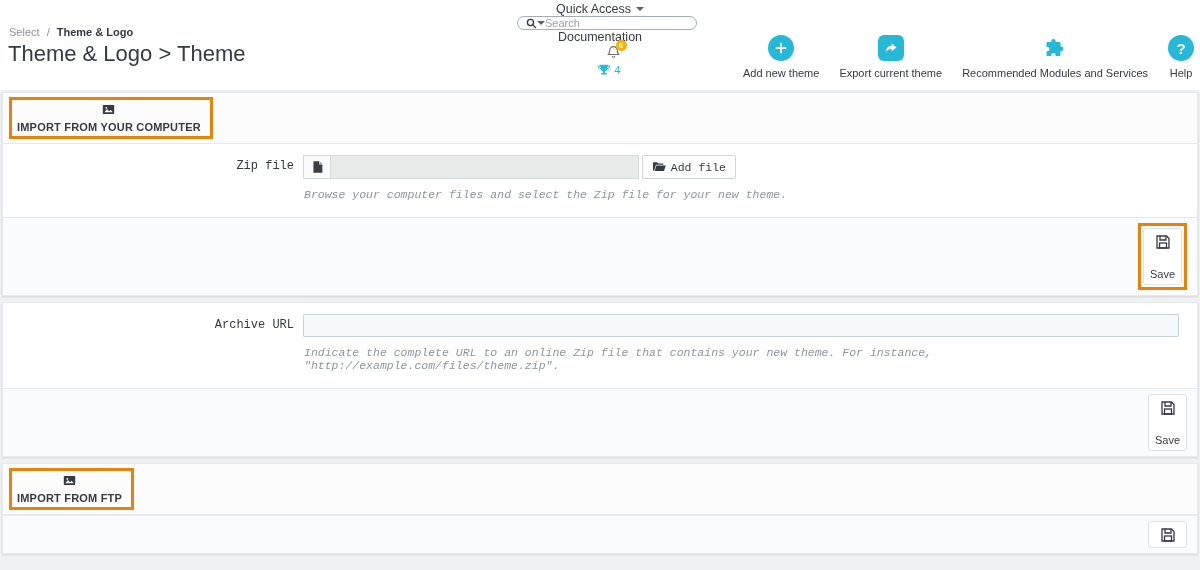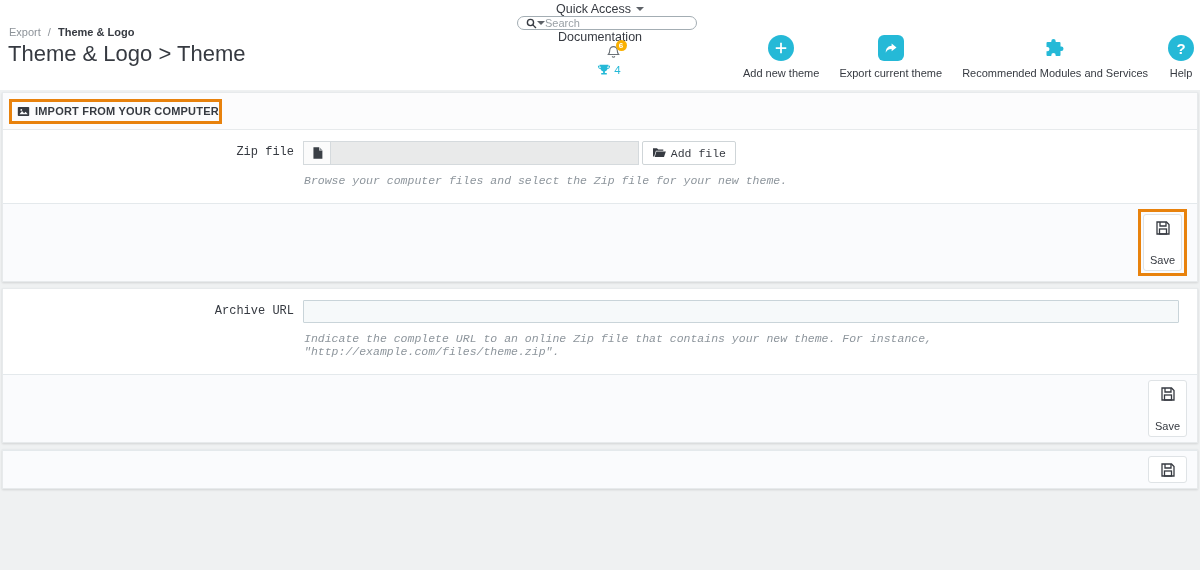--- a/index.html
+++ b/index.html
@@ -40,22 +40,22 @@
   .ha-icon { width:26px; height:26px; display:flex; align-items:center; justify-content:center; }
   .circle-cyan { background:#25b9d7; border-radius:50%; color:#fff; }
   .rsquare-cyan { background:#25b9d7; border-radius:6px; color:#fff; }
   .ha-label { margin-top:6px; font-size:11px; color:#363a41; white-space:nowrap; }
   
   .content { padding:2px 2px 0; }
   .panel { background:#fff; border:1px solid #e7eaec; box-shadow:0 1px 2px rgba(0,0,0,.12);
     margin-bottom:6px; }
   .panel-heading { background:#fcfcfd; border-bottom:1px solid #e7eaec;
     padding:4px 6px; display:flex; align-items:center; min-height:37px; }
-  .heading-highlight { border:3px solid #e8820d; padding:3px 0 3px 5px;
-    display:inline-flex; align-items:center; gap:5px; }
+  .heading-highlight { border:3px solid #e8820d; padding:3px 9px 3px 5px;
+    display:inline-flex; align-items:center; gap:5px;flex-direction:column; }
   .panel-title { font-size:11px; font-weight:700; color:#363a41; letter-spacing:.2px; }
   .form-row { display:flex; padding-top:11px;font-family:Liberation Mono, monospace; }
   .form-label { width:300px; flex:none; text-align:right; padding:4px 9px 0 0;
     font-size:12px; color:#363a41; }
   .field-col { flex:1; padding-right:18px; }
   .help-text { margin:9px 0 0 1px; font-style:italic; font-size:11.5px; color:#8d959c; }
   .panel-body { padding-bottom:16px; }
   .panel-footer { background:#fafbfd; border-top:1px solid #e4e9ec;
     padding:5px 10px; display:flex; justify-content:flex-end; align-items:center; }
   .save-highlight { border:3px solid #e8820d; padding:2px; display:inline-block; }
@@ -115,21 +115,21 @@
     <div class="avatar">
       <svg width="22" height="22" viewBox="0 0 24 24">
           <circle cx="12" cy="12" r="12" fill="#cfd1d2"></circle>
           <circle cx="12" cy="9.5" r="3.7" fill="#999da0"></circle>
           <path d="M4.2 20.6c.9-4 4.2-5.6 7.8-5.6s6.9 1.6 7.8 5.6a12 12 0 0 1-15.6 0z" fill="#999da0"></path>
         </svg>
     </div>
   </div>
 
   <div class="breadcrumb">
-    <span>Export</span>
+    <span>Select</span>
     <span class="bc-sep">/</span>
     <span class="bc-current">Theme &amp; Logo</span>
   </div>
   <h1 class="page-title">Theme &amp; Logo &gt; Theme</h1>
 
   <div class="header-actions">
     <div class="header-action">
       <span class="ha-icon circle-cyan">
         <svg width="14" height="14" viewBox="0 0 16 16" fill="#fff">
             <path d="M7 2h2v5h5v2H9v5H7V9H2V7h5z"></path>
@@ -227,20 +227,30 @@
             <path d="M2 2h9.5L14 4.5V14H2z"></path>
             <path d="M5 2v4h6V2"></path>
             <rect x="4.5" y="9" width="7" height="5"></rect>
           </svg>
         <span>Save</span>
       </button>
     </div>
   </section>
 
   <section class="panel">
+    <div class="panel-heading">
+      <span class="heading-highlight">
+        <svg width="13" height="13" viewBox="0 0 16 16">
+            <rect x="1" y="2.5" width="14" height="11" rx="1" fill="#363a41"></rect>
+            <circle cx="5.3" cy="6" r="1.1" fill="#fcfcfd"></circle>
+            <path d="M3 11.5l3.2-4.2 2.5 3 1.9-2 2.6 3.2z" fill="#fcfcfd"></path>
+          </svg>
+        <span class="panel-title">IMPORT FROM FTP</span>
+      </span>
+    </div>
     <div class="panel-footer">
       <button class="btn-save">
         <svg width="16" height="16" viewBox="0 0 16 16" fill="none" stroke="#363a41" stroke-width="1.3">
             <path d="M2 2h9.5L14 4.5V14H2z"></path>
             <path d="M5 2v4h6V2"></path>
             <rect x="4.5" y="9" width="7" height="5"></rect>
           </svg>
 
       </button>
     </div>

